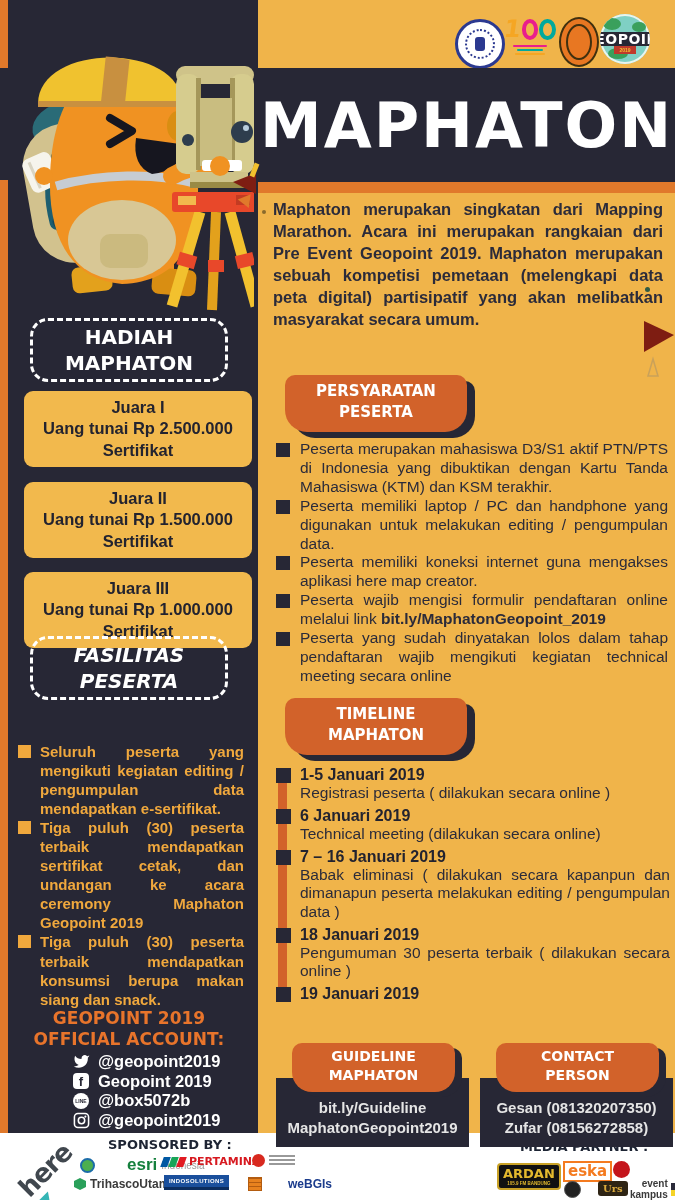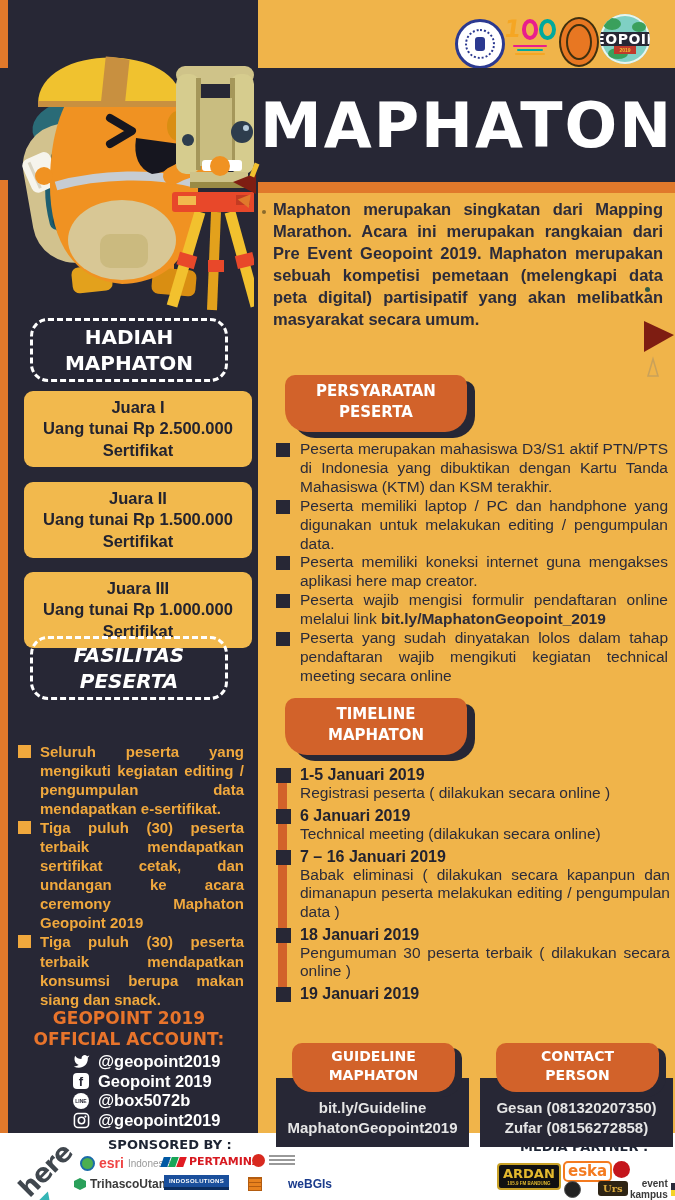--- a/index.html
+++ b/index.html
@@ -88,40 +88,40 @@
   .ic-line{width:16px;height:16px;background:#fff;border-radius:50%;display:flex;align-items:center;justify-content:center;}
   .ic-line::after{content:"LINE";color:#272735;font-weight:bold;font-size:5px;letter-spacing:0;}
   
   .flabel{position:absolute;font-weight:bold;font-size:13px;color:#1d2433;font-family:"DejaVu Sans",sans-serif;}
   .here-logo{position:absolute;left:14px;top:22px;transform:rotate(-45deg);}
   .here-text{font-family:"DejaVu Sans",sans-serif;font-weight:bold;font-size:26px;color:#40474e;letter-spacing:-1px;}
   .here-tri{position:absolute;left:0px;top:32px;width:0;height:0;border-left:9px solid transparent;
             border-right:9px solid transparent;border-top:13px solid #35b6b6;}
   .slogo{position:absolute;display:flex;align-items:center;gap:4px;font-size:11px;color:#444;}
   .esri-dot{width:11px;height:11px;border-radius:50%;background:#4caf50;border:2px solid #1b6ca8;}
-  .esri-main{font-weight:bold;color:#ef4444;font-size:14px;}
+  .esri-main{font-weight:bold;color:#15803d;font-size:17px;margin-left:28px;}
   .esri-sub{color:#9a9a9a;font-size:10px;}
   .pert-ic{display:flex;gap:1px;}
   .pert-ic i{display:block;width:7px;height:10px;transform:skewX(-20deg);}
   .pert-label{font-weight:bold;color:#d71920;font-size:11px;font-family:"DejaVu Sans",sans-serif;}
   .redemb{width:13px;height:13px;border-radius:50%;background:#d8291f;}
   .greybars i{display:block;width:26px;height:2px;background:#999;margin:2px 0;}
   .tri-hex{width:12px;height:12px;background:#2aa05a;clip-path:polygon(50% 0,100% 25%,100% 75%,50% 100%,0 75%,0 25%);}
   .tri-label{font-weight:bold;color:#3a3a3a;font-size:12px;}
   .indo-box{background:#1a4f9c;color:#fff;font-weight:bold;font-size:6px;padding:3px 5px;border-bottom:3px solid #0c2d5e;
             letter-spacing:.4px;}
   .orgemb{width:12px;height:12px;background:#e8821e;border:1px solid #b35c10;
           background-image:linear-gradient(#b35c10 1px,transparent 1px);background-size:4px 4px;}
   .webgis{font-weight:bold;font-size:12px;color:#1a3b8c;}
   .ardan{position:absolute;background:#111;border:2px solid #c9a227;border-radius:4px;color:#e3b92e;
          text-align:center;padding:2px 4px;}
   .ardan .big{font-family:"DejaVu Sans",sans-serif;font-weight:bold;font-size:13px;line-height:1.05;}
   .ardan .sub{font-size:4.5px;font-weight:bold;color:#e3b92e;}
   .eska{position:absolute;font-family:"DejaVu Sans",sans-serif;font-weight:bold;font-size:15px;color:#f47b20;
-        border:2px solid #f47b20;border-radius:5px;padding:0 3px;line-height:1.1;}
+        border:2px solid #f47b20;border-radius:0;padding:0 3px;line-height:1.1;}
   .mcirc{position:absolute;border-radius:50%;}
   .urs{position:absolute;background:#2e2414;color:#d9a93c;font-weight:bold;font-size:10px;border-radius:3px;
        padding:2px 5px;font-family:"DejaVu Serif",serif;}
   .evk{position:absolute;display:flex;align-items:center;gap:3px;}
   .evk .txt{font-size:10px;font-weight:bold;color:#3a3a3a;line-height:1.05;text-align:right;}
   .evk .ic4{width:13px;height:13px;background:conic-gradient(#19b8a6 0 25%,#e91e8c 0 50%,#f5d327 0 75%,#2b2b3a 0);}
   
   .tri{position:absolute;width:0;height:0;}
   .tri.d1{left:233px;top:173px;border-top:9px solid transparent;border-bottom:12px solid transparent;border-right:23px solid #7e1d12;z-index:3;}
   .tri.d2{left:240px;top:193px;border-left:7px solid transparent;border-right:7px solid transparent;border-bottom:12px solid #e0792b;transform:rotate(38deg);z-index:3;}

